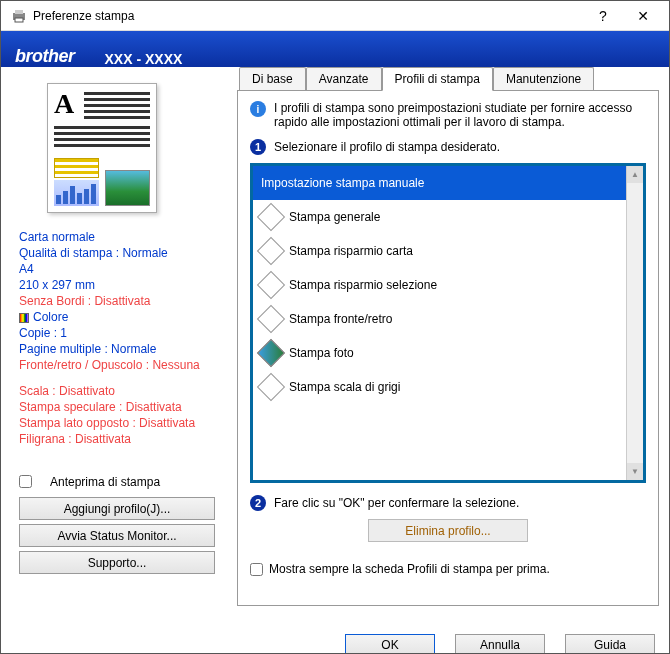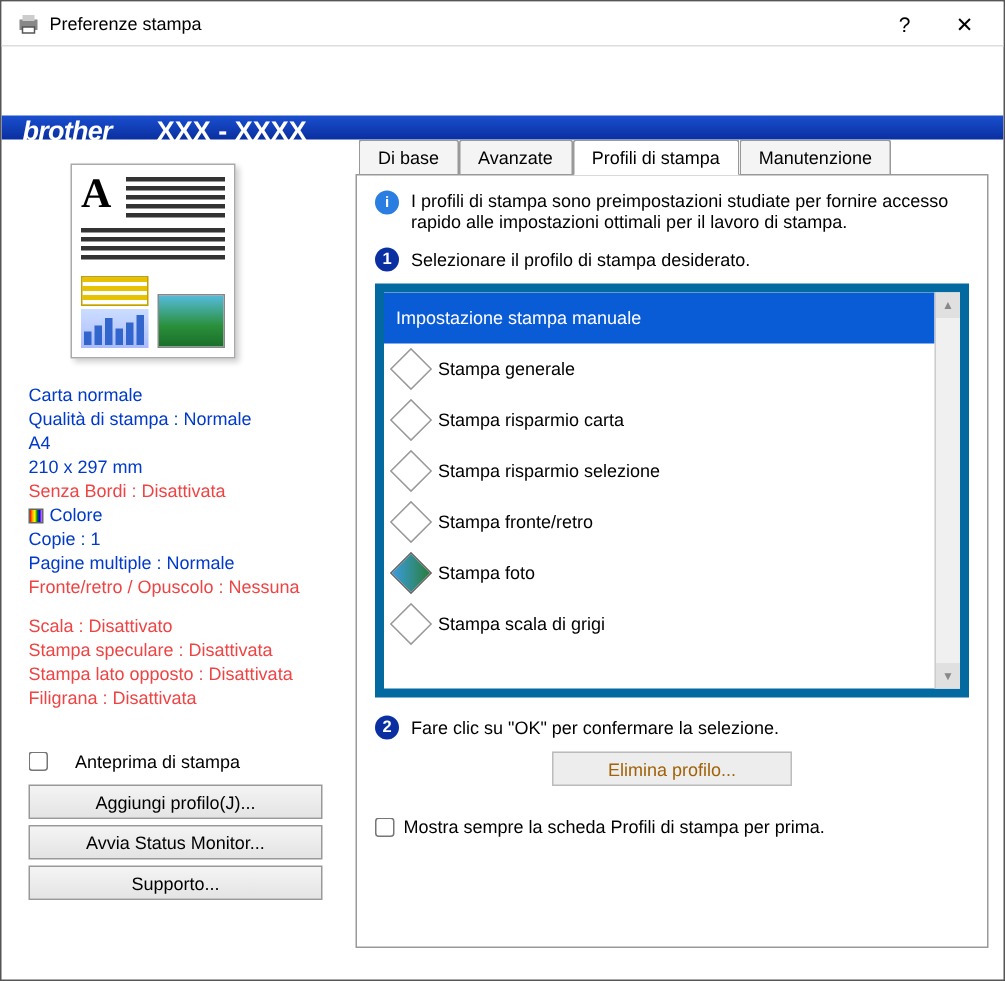--- a/index.html
+++ b/index.html
@@ -1,23 +1,23 @@
 <!DOCTYPE html>
 <html><head>
 <meta charset="utf-8">
 <style>
 * { box-sizing: border-box; margin: 0; padding: 0; font-family: "Segoe UI", Tahoma, sans-serif; font-size: 12px; }
 body { background: #fff; width: 670px; height: 654px; overflow: hidden; border: 1px solid #555; }
 .titlebar { height: 30px; background: #fff; display: flex; align-items: center; padding: 0 6px 0 10px; border-bottom: 1px solid #ddd; }
 .titlebar .title-icon { width: 16px; height: 16px; margin-right: 6px; }
 .titlebar .title-text { flex: 1; }
 .titlebar .win-btn { width: 40px; height: 28px; display: flex; align-items: center; justify-content: center; font-size: 14px; color: #000; }
-.bluebar { height: 16px; background: linear-gradient(#1a4fcf,#0a2fa0); display: flex; align-items: flex-start; padding: 0 14px; color: #fff; margin-top: 46px; }
+.bluebar { height: 36px; background: linear-gradient(#1a4fcf,#0a2fa0); display: flex; align-items: flex-end; padding: 0 14px; color: #fff; }
 .bluebar .brand { font-weight: bold; font-size: 18px; font-style: italic; letter-spacing: -0.5px; margin-right: 30px; }
-.bluebar .model { font-size: 18px; font-weight: bold; }
+.bluebar .model { font-size: 14px; font-weight: bold; }
 .main { display: flex; height: 560px; }
 .left-panel { width: 230px; padding: 10px 14px 10px 18px; }
 .preview-page { width: 110px; height: 130px; border: 1px solid #aaa; background: #fff; margin-left: 28px; margin-top: 6px; padding: 6px; position: relative; box-shadow: 2px 2px 4px rgba(0,0,0,0.2); }
 .preview-page .big-a { font-size: 28px; font-weight: bold; font-family: Georgia, serif; position: absolute; top: 4px; left: 6px; }
 .preview-page .txtline { height: 3px; background: #333; margin-bottom: 3px; }
 .preview-page .txtblock1 { position: absolute; top: 8px; left: 36px; right: 6px; }
 .preview-page .txtblock2 { position: absolute; top: 42px; left: 6px; right: 6px; }
 .preview-page .mini-grid { position: absolute; top: 74px; left: 6px; width: 45px; height: 20px; background: repeating-linear-gradient(0deg,#fff,#fff 3px,#e6c200 3px,#e6c200 6px); border: 1px solid #c4a000; }
 .preview-page .mini-chart { position: absolute; bottom: 6px; left: 6px; width: 45px; height: 26px; display: flex; align-items: flex-end; gap: 2px; background: linear-gradient(#cdf,#abf); padding: 2px; }
 .preview-page .mini-chart div { width: 5px; background: #36c; }
@@ -31,21 +31,21 @@
 .left-btn { width: 196px; height: 23px; margin-bottom: 4px; background: linear-gradient(#f4f4f4,#e4e4e4); border: 1px solid #999; font-size: 12px; cursor: default; }
 .right-panel { flex: 1; padding-top: 0; }
 .tabs { display: flex; padding-left: 8px; position: relative; z-index: 2; }
 .tab { padding: 4px 12px; border: 1px solid #999; border-bottom: none; background: #f4f4f4; margin-right: 0; border-radius: 2px 2px 0 0; position: relative; }
 .tab.active { background: #fff; border-bottom: 1px solid #fff; margin-bottom: -1px; }
 .tab-content { border: 1px solid #999; margin: 0 10px 0 6px; height: 516px; padding: 10px 12px; }
 .info-row { display: flex; gap: 8px; align-items: flex-start; margin-bottom: 10px; }
 .info-icon { width: 16px; height: 16px; flex-shrink: 0; border-radius: 50%; background: #2a7de1; color: #fff; font-size: 10px; font-weight: bold; display: flex; align-items: center; justify-content: center; }
 .step-num { width: 16px; height: 16px; border-radius: 50%; background: #0a2fa0; color: #fff; font-size: 11px; font-weight: bold; display: flex; align-items: center; justify-content: center; flex-shrink: 0; }
 .step-row { display: flex; gap: 8px; align-items: center; margin-bottom: 8px; }
-.profile-list { border: 6px solid #0369a1; height: 276px; margin-bottom: 12px; display: flex; }
+.profile-list { border: 3px solid #0369a1; height: 320px; margin-bottom: 12px; display: flex; }
 .profile-list .scroll-body { flex: 1; position: relative; overflow: hidden; }
 .profile-list .scrollbar { width: 17px; background: #f0f0f0; border-left: 1px solid #ccc; display: flex; flex-direction: column; justify-content: space-between; }
 .profile-list .scrollbar .arrow { height: 17px; display: flex; align-items: center; justify-content: center; color: #888; background: #e0e0e0; font-size: 8px; }
 .profile-item { display: flex; align-items: center; height: 34px; padding: 0 8px; gap: 8px; border-bottom: 1px solid transparent; }
 .profile-item.selected { background: #0a5bd6; color: #fff; }
 .profile-item .pic { width: 20px; height: 20px; border: 1px solid #999; transform: rotate(45deg); background: #fff; }
 .profile-item .pic.photo { background: linear-gradient(45deg,#3a9de1,#2a7d3a); border: 1px solid #666; }
 .profile-item.selected { padding-left: 8px; }
 .delete-btn { width: 160px; height: 23px; margin: 0 auto 12px; display: block; background: #ededed; border: 1px solid #bbb; color: #a16207; }
 .footer-row { margin-top: 20px; }

